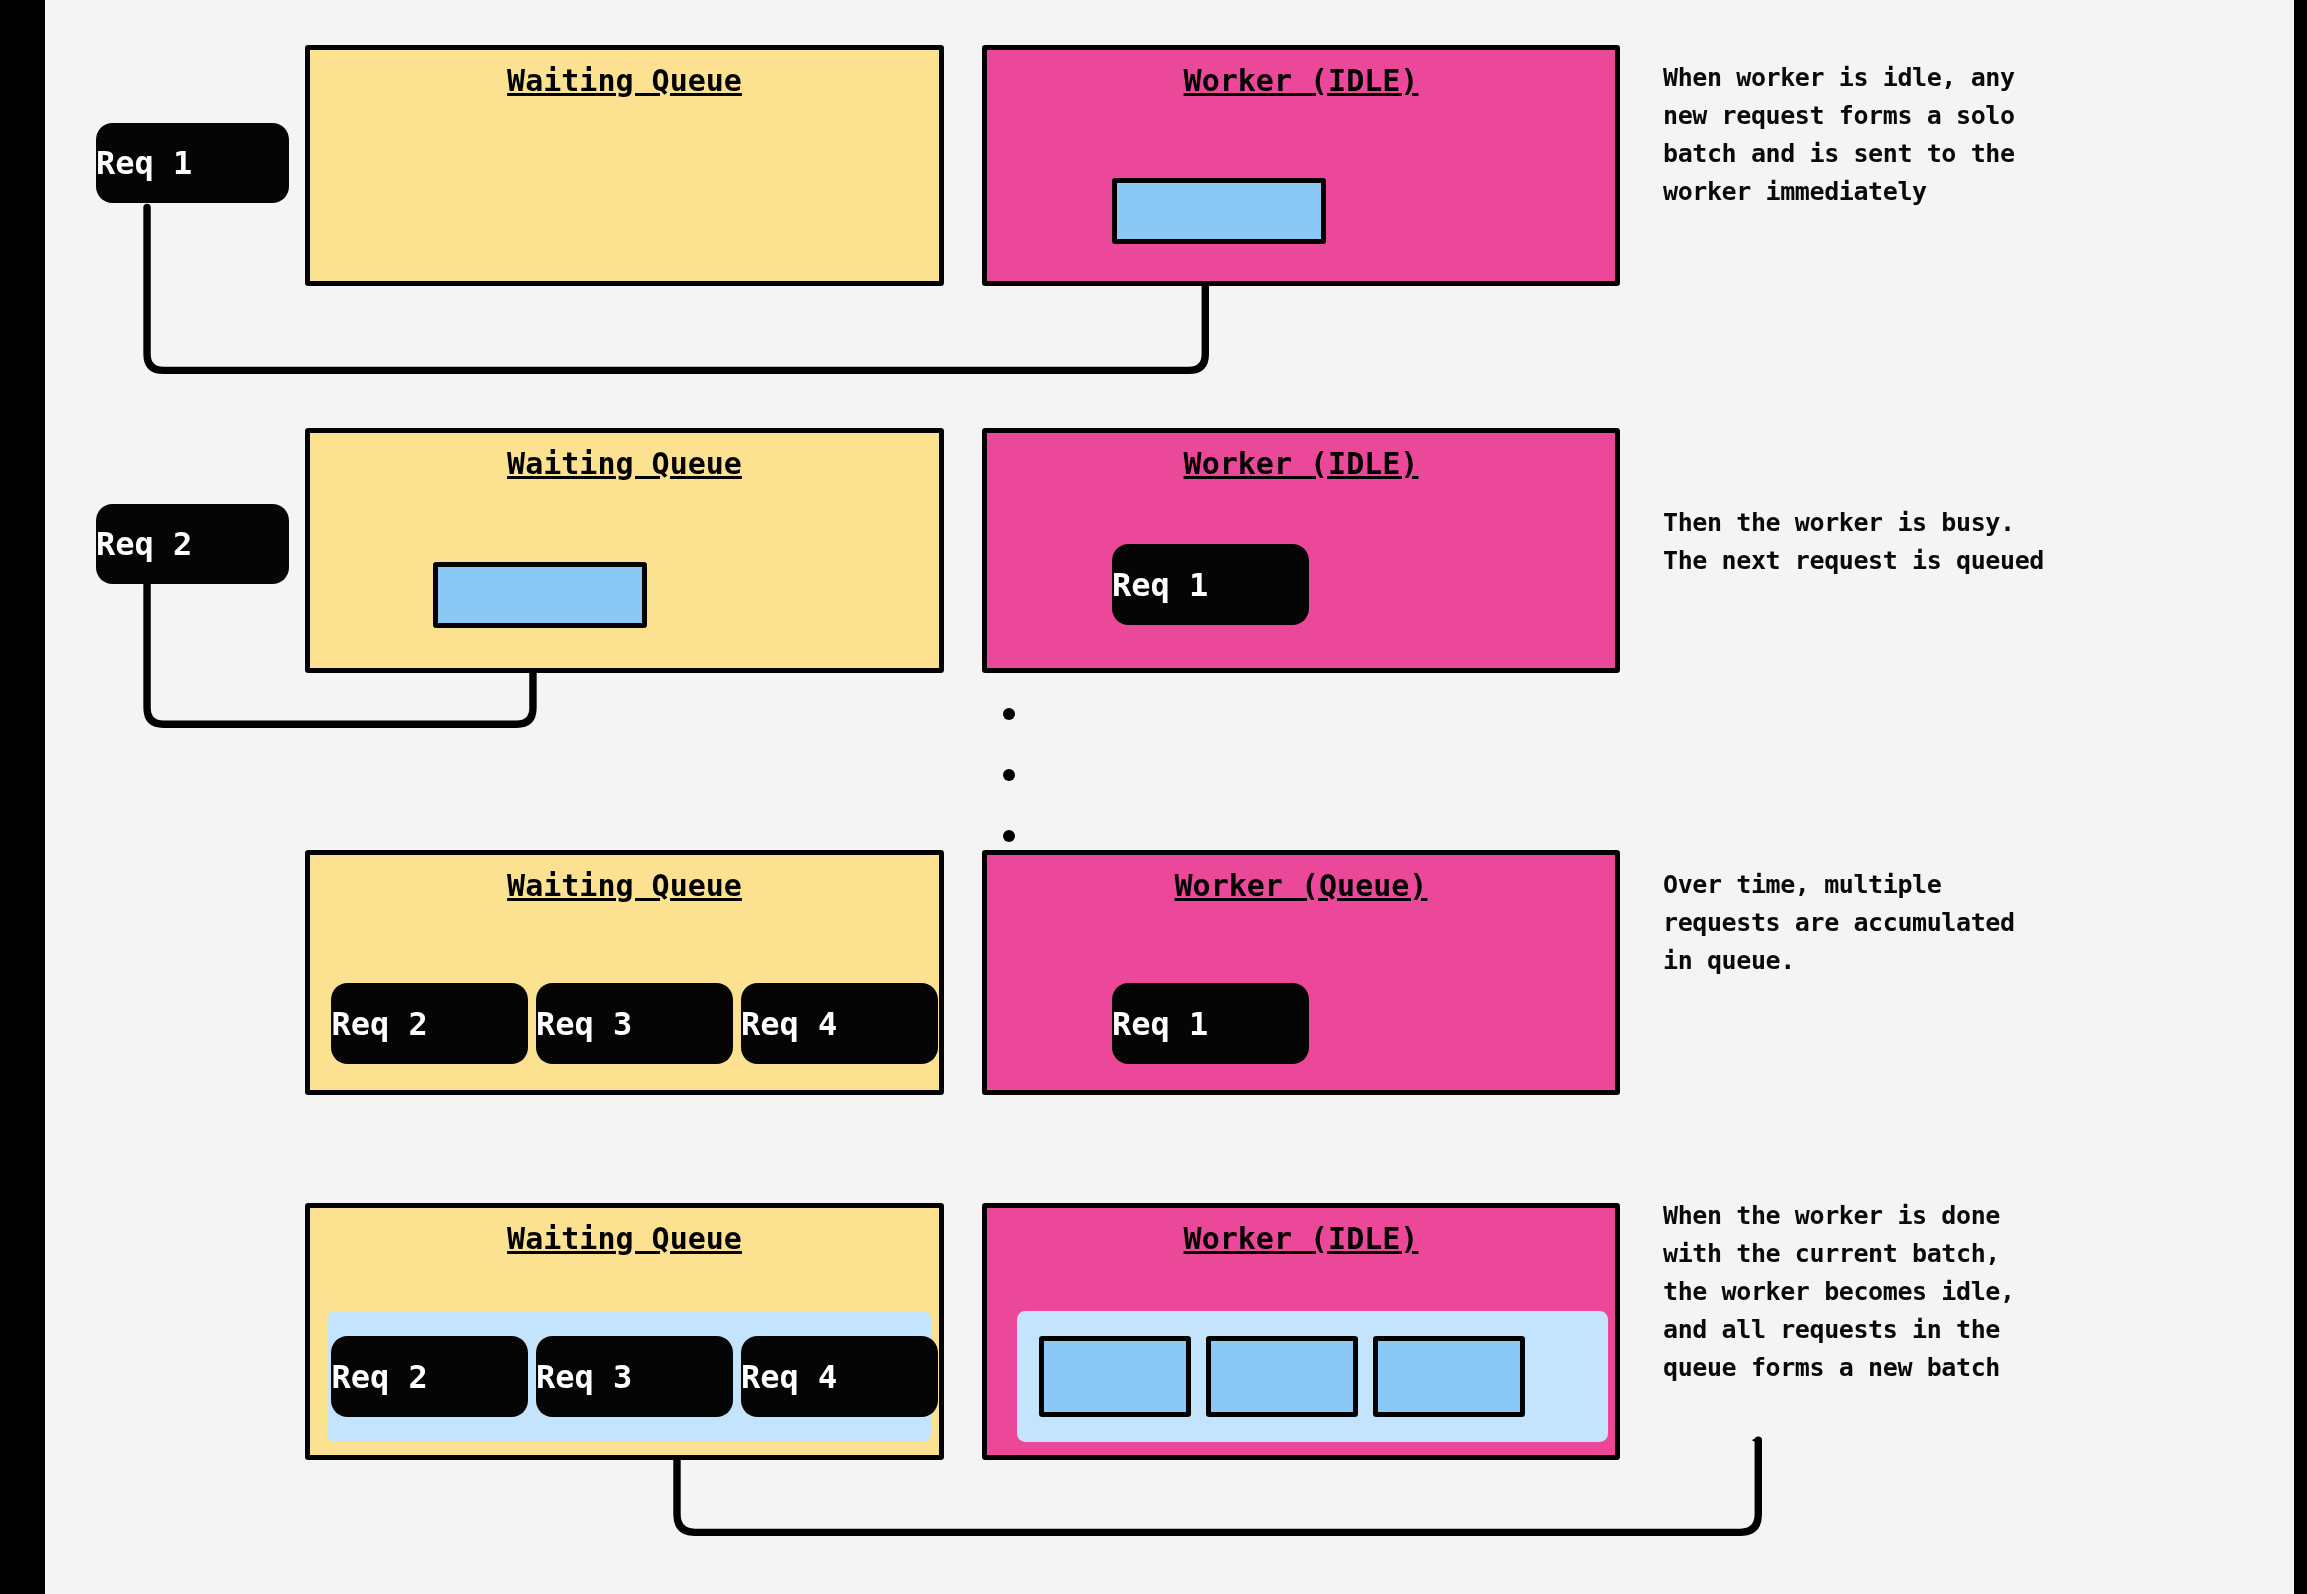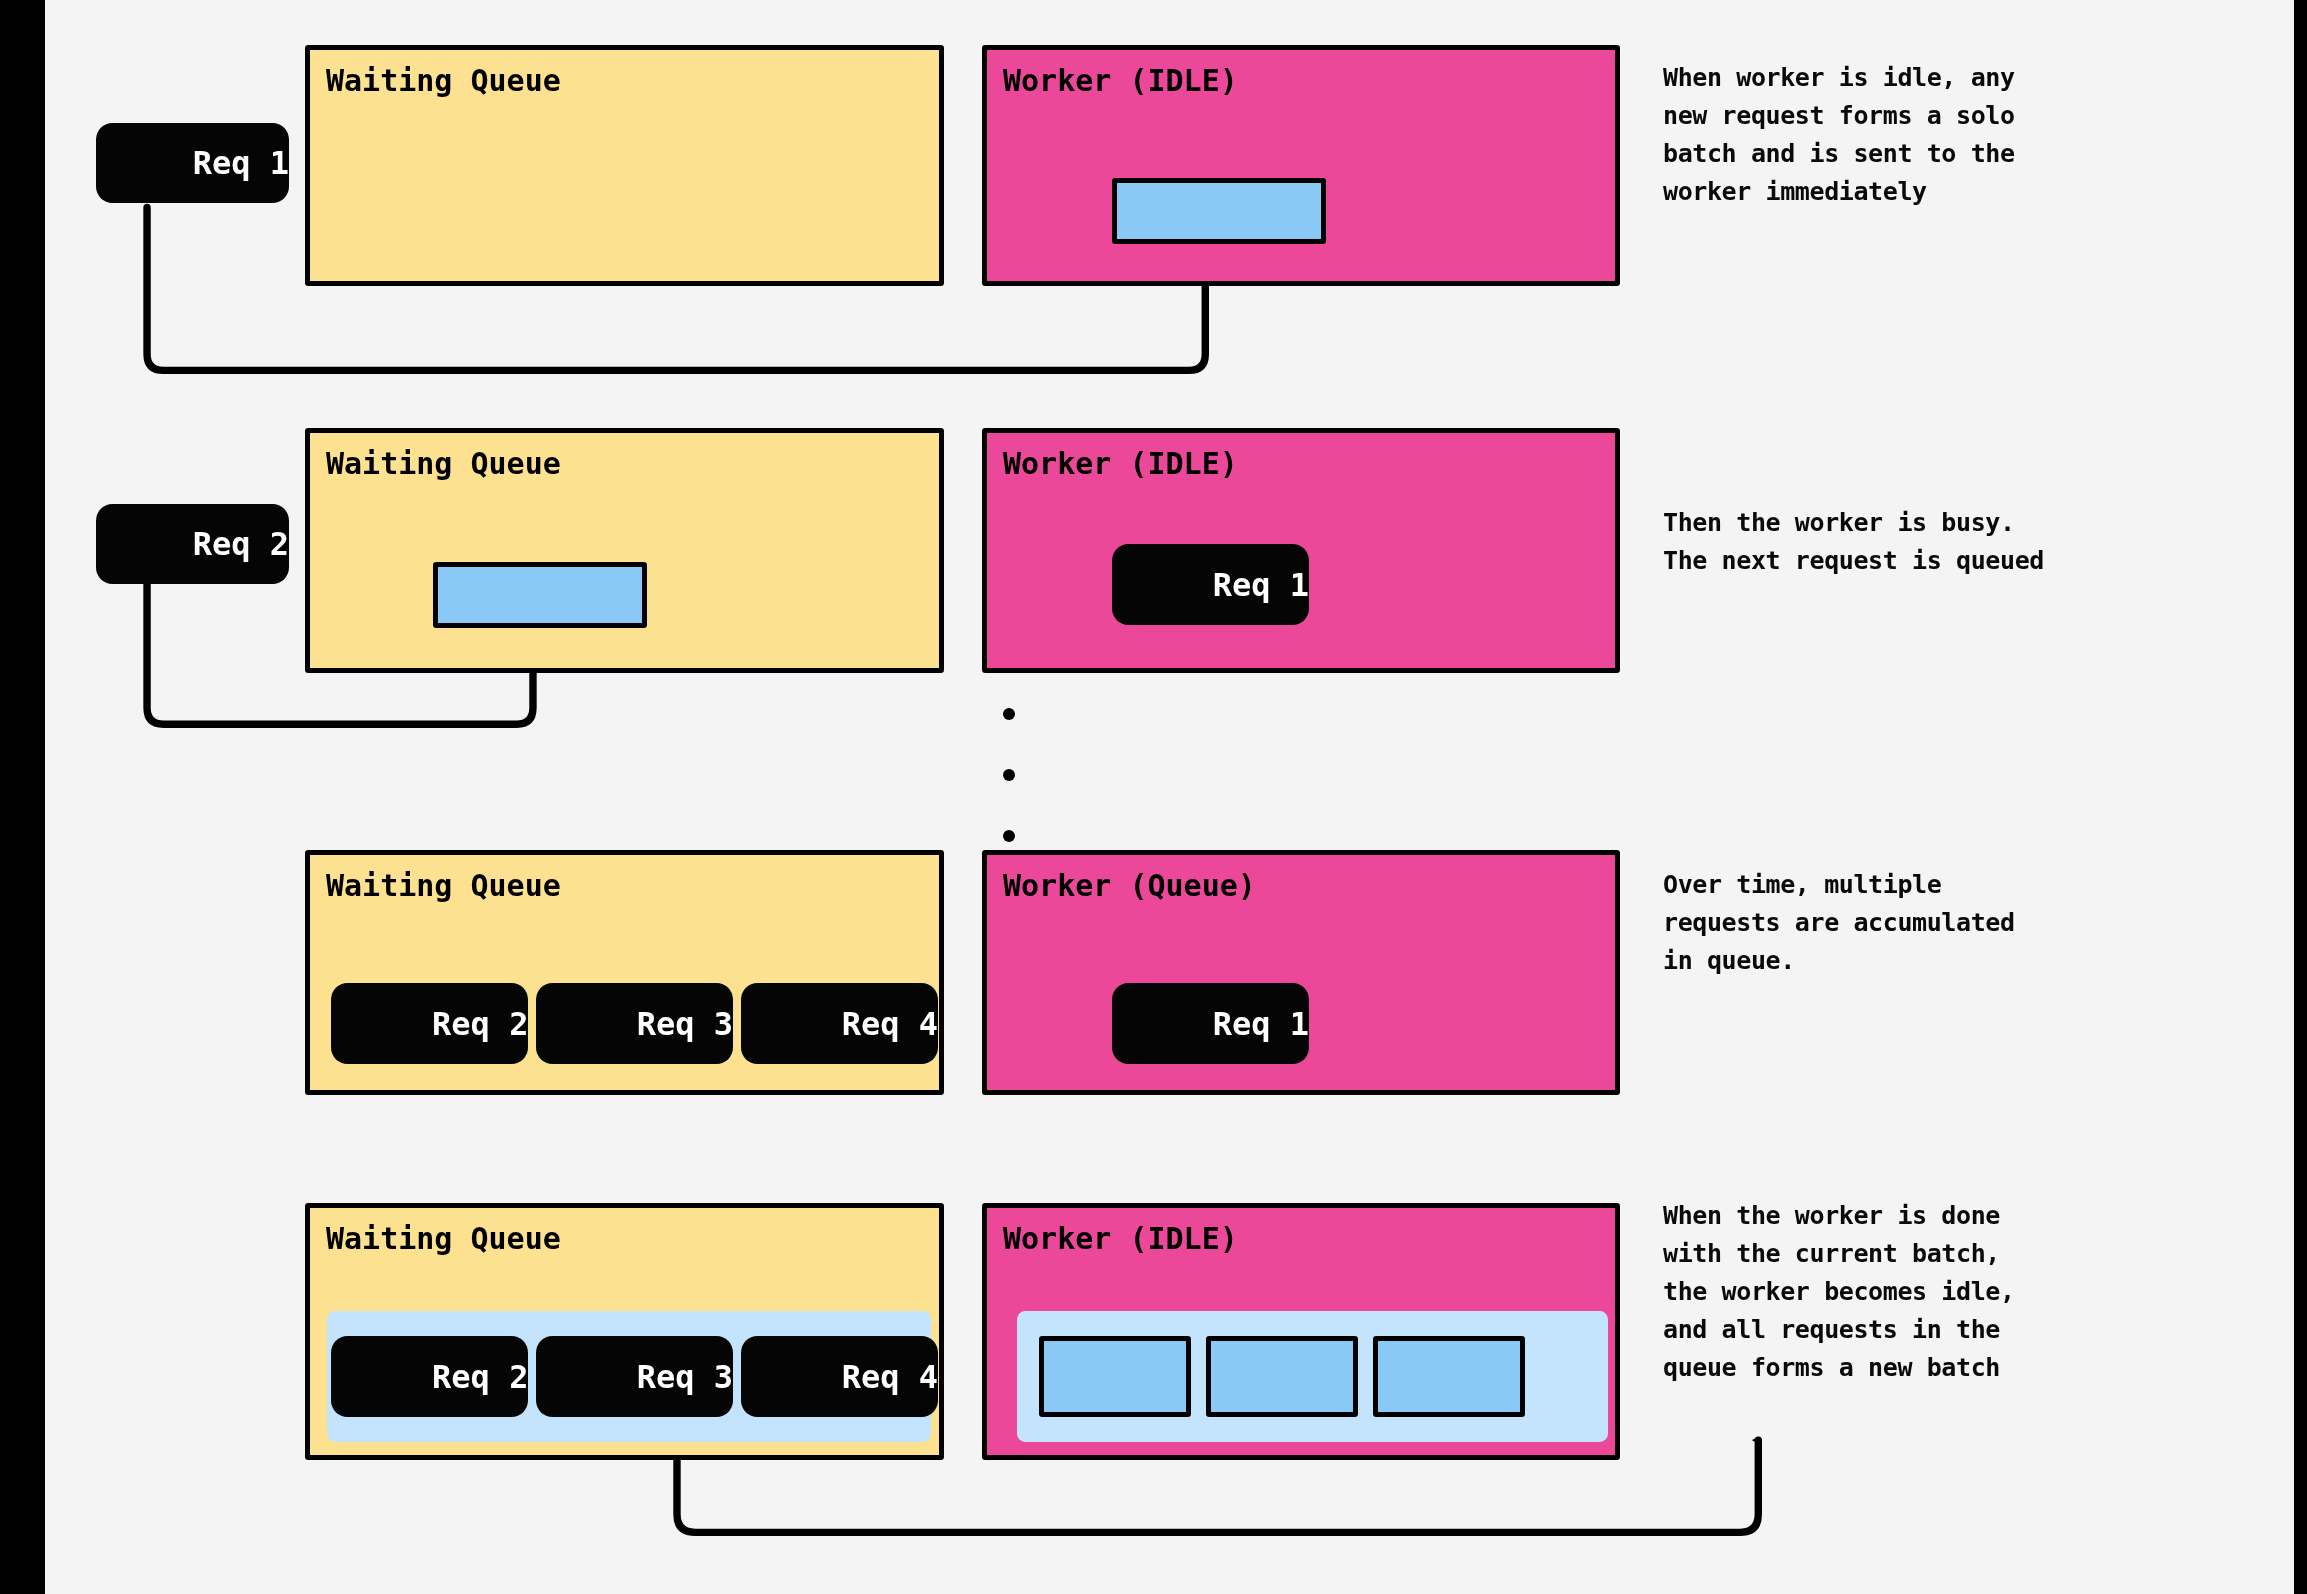--- a/index.html
+++ b/index.html
@@ -28,40 +28,42 @@
     position: absolute;
     box-sizing: border-box;
     border: 5.8px solid #000000;
     border-radius: 3.3px;
   }
   .panel.queue { background: #fce290; }
   .panel.worker { background: #ec4899; }
   .panel-title {
     position: absolute;
     top: 13px;
-    left: 16px;
+    left: 0;
     right: 0;
+    text-align: center;
     font-size: 30px;
     font-weight: 700;
     color: #000000;
     letter-spacing: 0px;
     white-space: nowrap;
+    text-decoration: underline;
   }
   
   .pill {
     position: absolute;
     box-sizing: border-box;
     background: #050505;
     border-radius: 16.5px;
     color: #ffffff;
     font-size: 32px;
     font-weight: 700;
     display: flex;
     align-items: center;
-    justify-content: flex-end;
+    justify-content: flex-start;
     white-space: nowrap;
   }
   
   .slot {
     position: absolute;
     box-sizing: border-box;
     background: #8ac9f5;
     border: 5.8px solid #000000;
     border-radius: 3.3px;
   }

